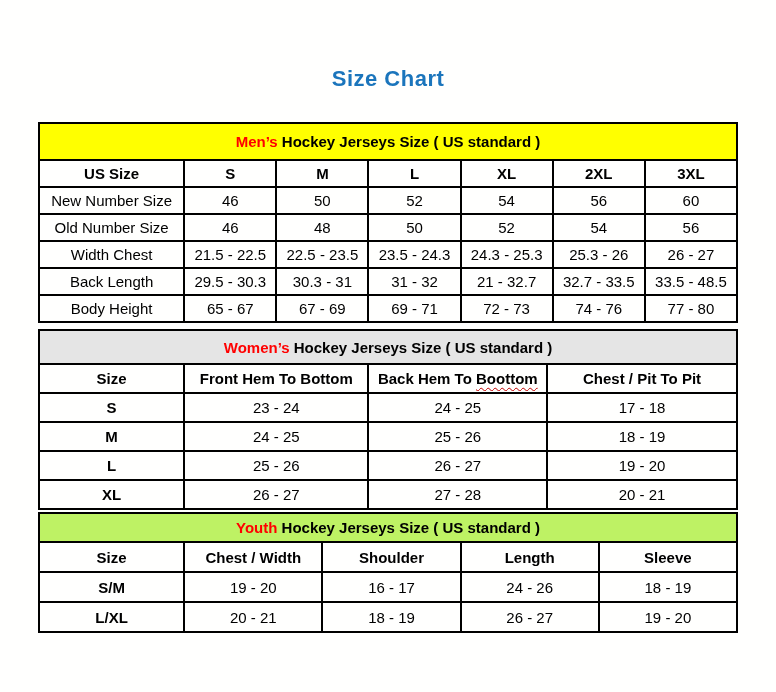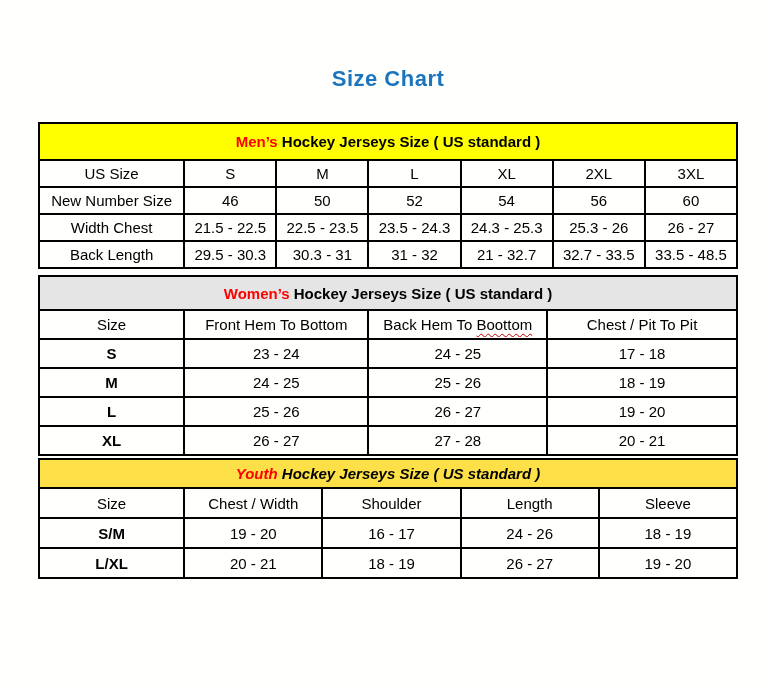--- a/index.html
+++ b/index.html
@@ -45,21 +45,21 @@
     overflow: hidden;
     white-space: nowrap;
   }
   td.banner {
     background: #ffff00;
     font-weight: bold;
     font-size: 17px;
     margin-top: 12px;
   }
   td.banner .hl { font-weight: bold; }
-  th { font-weight: normal; border-radius: 12px; }
+  th { font-weight: bold; border-radius: 12px; }
   td.value-cell, td.label-cell { font-weight: normal; }
   td.label-cell.bold { font-weight: bold; }
   .squiggle {
     text-decoration: underline wavy #c00000;
     text-decoration-thickness: 1px;
     text-underline-offset: 3px;
     margin-top: 45px;
   }
   
   .t0 { margin-bottom: 6px; }
@@ -108,36 +108,54 @@
           <tr>
             <td class="label-cell">New Number Size</td>
             <td class="value-cell">46</td>
             <td class="value-cell">50</td>
             <td class="value-cell">52</td>
             <td class="value-cell">54</td>
             <td class="value-cell">56</td>
             <td class="value-cell">60</td>
           </tr>
           <tr>
+            <td class="label-cell">Old Number Size</td>
+            <td class="value-cell">46</td>
+            <td class="value-cell">48</td>
+            <td class="value-cell">50</td>
+            <td class="value-cell">52</td>
+            <td class="value-cell">54</td>
+            <td class="value-cell">56</td>
+          </tr>
+          <tr>
             <td class="label-cell">Width Chest</td>
             <td class="value-cell">21.5 - 22.5</td>
             <td class="value-cell">22.5 - 23.5</td>
             <td class="value-cell">23.5 - 24.3</td>
             <td class="value-cell">24.3 - 25.3</td>
             <td class="value-cell">25.3 - 26</td>
             <td class="value-cell">26 - 27</td>
           </tr>
           <tr>
             <td class="label-cell">Back Length</td>
             <td class="value-cell">29.5 - 30.3</td>
             <td class="value-cell">30.3 - 31</td>
             <td class="value-cell">31 - 32</td>
             <td class="value-cell">21 - 32.7</td>
             <td class="value-cell">32.7 - 33.5</td>
             <td class="value-cell">33.5 - 48.5</td>
+          </tr>
+          <tr>
+            <td class="label-cell">Body Height</td>
+            <td class="value-cell">65 - 67</td>
+            <td class="value-cell">67 - 69</td>
+            <td class="value-cell">69 - 71</td>
+            <td class="value-cell">72 - 73</td>
+            <td class="value-cell">74 - 76</td>
+            <td class="value-cell">77 - 80</td>
           </tr>
         </tbody>
     </table>
 
     <table class="size-table t1">
         <colgroup>
           <col style="width: 20.8%;">
           <col style="width: 26.4%;">
           <col style="width: 25.6%;">
           <col style="width: 27.2%;">
@@ -184,21 +202,21 @@
     <table class="size-table t2">
         <colgroup>
           <col style="width: 20.8%;">
           <col style="width: 19.8%;">
           <col style="width: 19.8%;">
           <col style="width: 19.8%;">
           <col style="width: 19.8%;">
         </colgroup>
       <thead>
         <tr>
-          <td class="banner" colspan="5" style="background: #fde047; font-style: italic;"><span class="hl" style="color: rgb(255, 0, 0);">Youth</span><span> Hockey Jerseys Size ( US standard )</span></td>
+          <td class="banner" colspan="5" style="background: #bef264;"><span class="hl" style="color: rgb(255, 0, 0);">Youth</span><span> Hockey Jerseys Size ( US standard )</span></td>
         </tr>
       </thead>
       <tbody>
           <tr>
             <th>Size</th>
             <th>Chest / Width</th>
             <th>Shoulder</th>
             <th>Length</th>
             <th>Sleeve</th>
           </tr>

